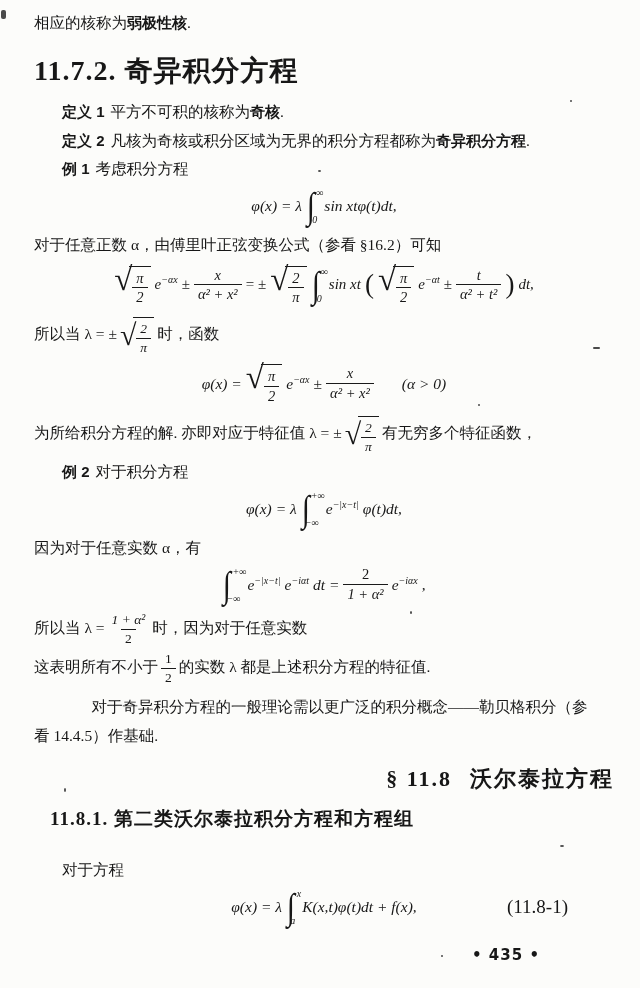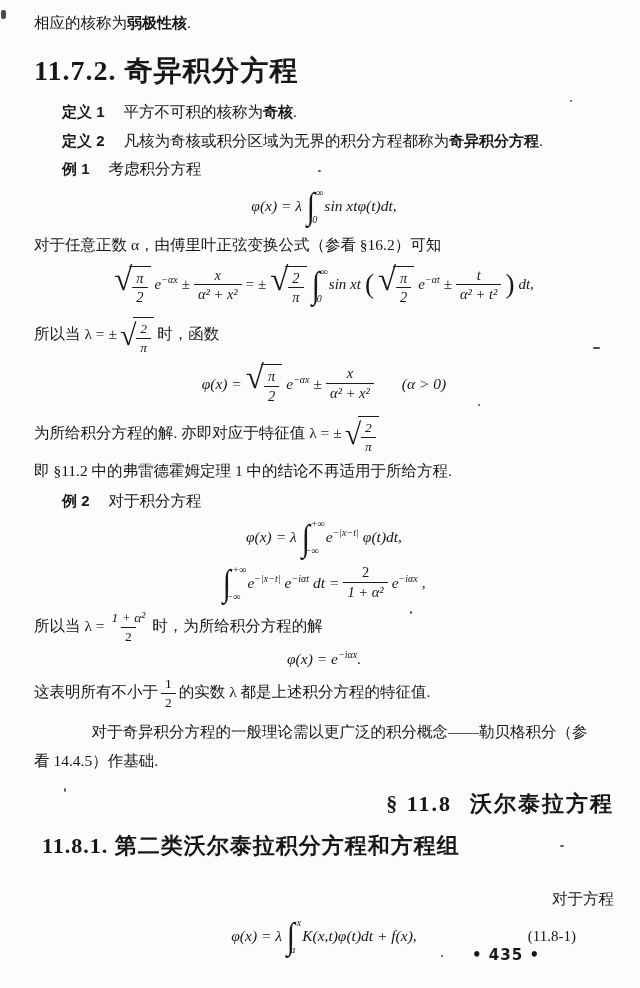--- a/index.html
+++ b/index.html
@@ -12,32 +12,32 @@
     position:relative;
   }
   .page { padding:10px 26px 0 34px; }
 
   .t { font-size:15.5px; line-height:1.65; margin-bottom:3px; }
   .ind { padding-left:28px; }
   .indent1 { text-indent:31px;text-align:center; }
 
   b.lbl {
     font-family:"Liberation Sans","DejaVu Sans",sans-serif;
-    font-size:15px; margin-right:19px;
+    font-size:15px; margin-right:6px;
   }
   b.term {
     font-family:Liberation Serif, serif;
     font-size:15px;
     text-align:right;
   }
 
   .h-num { font-size:28px; font-weight:700; margin:16px 0 9px; letter-spacing:1px; }
   .h-big { font-size:22px; font-weight:700; text-align:right; margin:16px 0 12px; letter-spacing:2px; }
   .h-big .secno { margin-right:18px; }
-  .h-sub { font-size:22px; font-weight:700; margin:2px 8px 12px; letter-spacing:1px; }
+  .h-sub { font-size:19px; font-weight:700; margin:2px 16px 12px; letter-spacing:1px; }
 
   
   .eqrow { display:flex; justify-content:center; align-items:center; font-size:15.5px; margin:5px 0 7px; position:relative; }
   .eqrow > * { margin:0 2px;text-align:right; }
   .mi { font-style:italic; }
   sup { font-size:10px; font-style:italic; line-height:0; }
 
   .frac { display:inline-flex; flex-direction:column; align-items:center; line-height:1.3; font-size:14.5px; vertical-align:middle; }
   .frac .num, .frac .den { padding:0 4px; font-style:italic; white-space:nowrap; }
   .frac .den { border-top:1.3px solid #1a1a1a; }
@@ -51,21 +51,21 @@
   .ilims { display:inline-flex; flex-direction:column; justify-content:space-between; height:38px; font-size:10px; font-style:italic; margin-left:-3px; }
   .ilims .iup { transform:translateX(3px); }
   .ilims .ilo { transform:translateX(-3px); }
 
   .bigp { font-size:27px; font-weight:400; line-height:1; font-style:normal; }
 
   .inlinemath { display:inline-flex; align-items:center; vertical-align:middle; margin:0 3px; }
   .t .frac { font-size:13.5px; }
   .t .sqrt .rad { font-size:30px; }
 
-  .eqtag { position:absolute; right:36px; top:50%; transform:translateY(-50%); font-style:normal; font-size:15px; }
+  .eqtag { position:absolute; right:44px; top:50%; transform:translateY(-50%); font-style:normal; font-size:19px; }
 
   .footer {
     position:absolute; right:100px; bottom:24px;
     font-size:15px; font-weight:700; letter-spacing:1px;
     font-family:"DejaVu Sans","Liberation Sans",sans-serif;
   }
 
   .speck { position:absolute; background:#4a4a4a; border-radius:50%; }
 </style>
 </head>
@@ -170,38 +170,38 @@
       </span>
     <span class="mi" style="margin-left:26px;">(α &gt; 0)</span>
   </div>
 
   <p class="t"><span>为所给积分方程的解. 亦即对应于特征值 λ = ±</span><span class="inlinemath sqrt">
         <span class="rad">√</span>
         <span class="bod"><span class="frac">
             <span class="num">2</span>
             <span class="den">π</span>
           </span></span>
-      </span></p>
-  <p class="t">即 §11.2 中的弗雷德霍姆定理 1 中的结论不再适用于所给方程.</p>
+      </span><span>有无穷多个特征函数，</span></p>
 
   <p class="t ind" style="margin-top:4px;"><b class="lbl">例 2</b><span>对于积分方程</span></p>
 
   <div class="eqrow">
     <span class="mi">φ(x) = λ</span>
     <span class="igr">
       <span class="isign">∫</span>
       <span class="ilims">
           <span class="iup">+∞</span>
           <span class="ilo">−∞</span>
         </span>
     </span>
     <span class="mi"><span>e</span><sup>−|x−t|</sup></span>
     <span class="mi">φ(t)dt,</span>
   </div>
 
+  <p class="t">因为对于任意实数 α，有</p>
 
   <div class="eqrow">
     <span class="igr">
       <span class="isign">∫</span>
       <span class="ilims">
           <span class="iup">+∞</span>
           <span class="ilo">−∞</span>
         </span>
     </span>
     <span class="mi"><span>e</span><sup>−|x−t|</sup></span>
@@ -211,39 +211,36 @@
         <span class="num" style="font-style:normal;">2</span>
         <span class="den">1 + α²</span>
       </span>
     <span class="mi"><span>e</span><sup>−iαx</sup></span>
     <span class="mi">,</span>
   </div>
 
   <p class="t"><span>所以当 λ =</span><span class="inlinemath frac">
         <span class="num">1 + α²</span>
         <span class="den" style="font-style:normal;">2</span>
-      </span><span>时，为所给积分方程的解</span></p>
-
-  <div class="eqrow">
-    <span class="mi"><span>φ(x) = e</span><sup>−iαx</sup><span style="font-style:normal;">.</span></span>
-  </div>
+      </span><span>时，因为对于任意实数</span></p>
+
 
   <p class="t"><span>这表明所有不小于</span><span class="inlinemath frac">
         <span class="num" style="font-style:normal;">1</span>
         <span class="den" style="font-style:normal;">2</span>
       </span><span>的实数 λ 都是上述积分方程的特征值.</span></p>
 
   <p class="t indent1" style="margin-top:8px;">对于奇异积分方程的一般理论需以更广泛的积分概念——勒贝格积分（参</p>
   <p class="t">看 14.4.5）作基础.</p>
 
   <h1 class="h-big"><span class="secno">§ 11.8</span><span>沃尔泰拉方程</span></h1>
 
   <h2 class="h-sub">11.8.1. 第二类沃尔泰拉积分方程和方程组</h2>
 
-  <p class="t ind" style="margin-top:25px;text-align:right;">对于方程</p>
+  <p class="t ind" style="margin-top:25px;">对于方程</p>
 
   <div class="eqrow">
     <span class="mi">φ(x) = λ</span>
     <span class="igr">
       <span class="isign">∫</span>
       <span class="ilims">
           <span class="iup">x</span>
           <span class="ilo">a</span>
         </span>
     </span>

